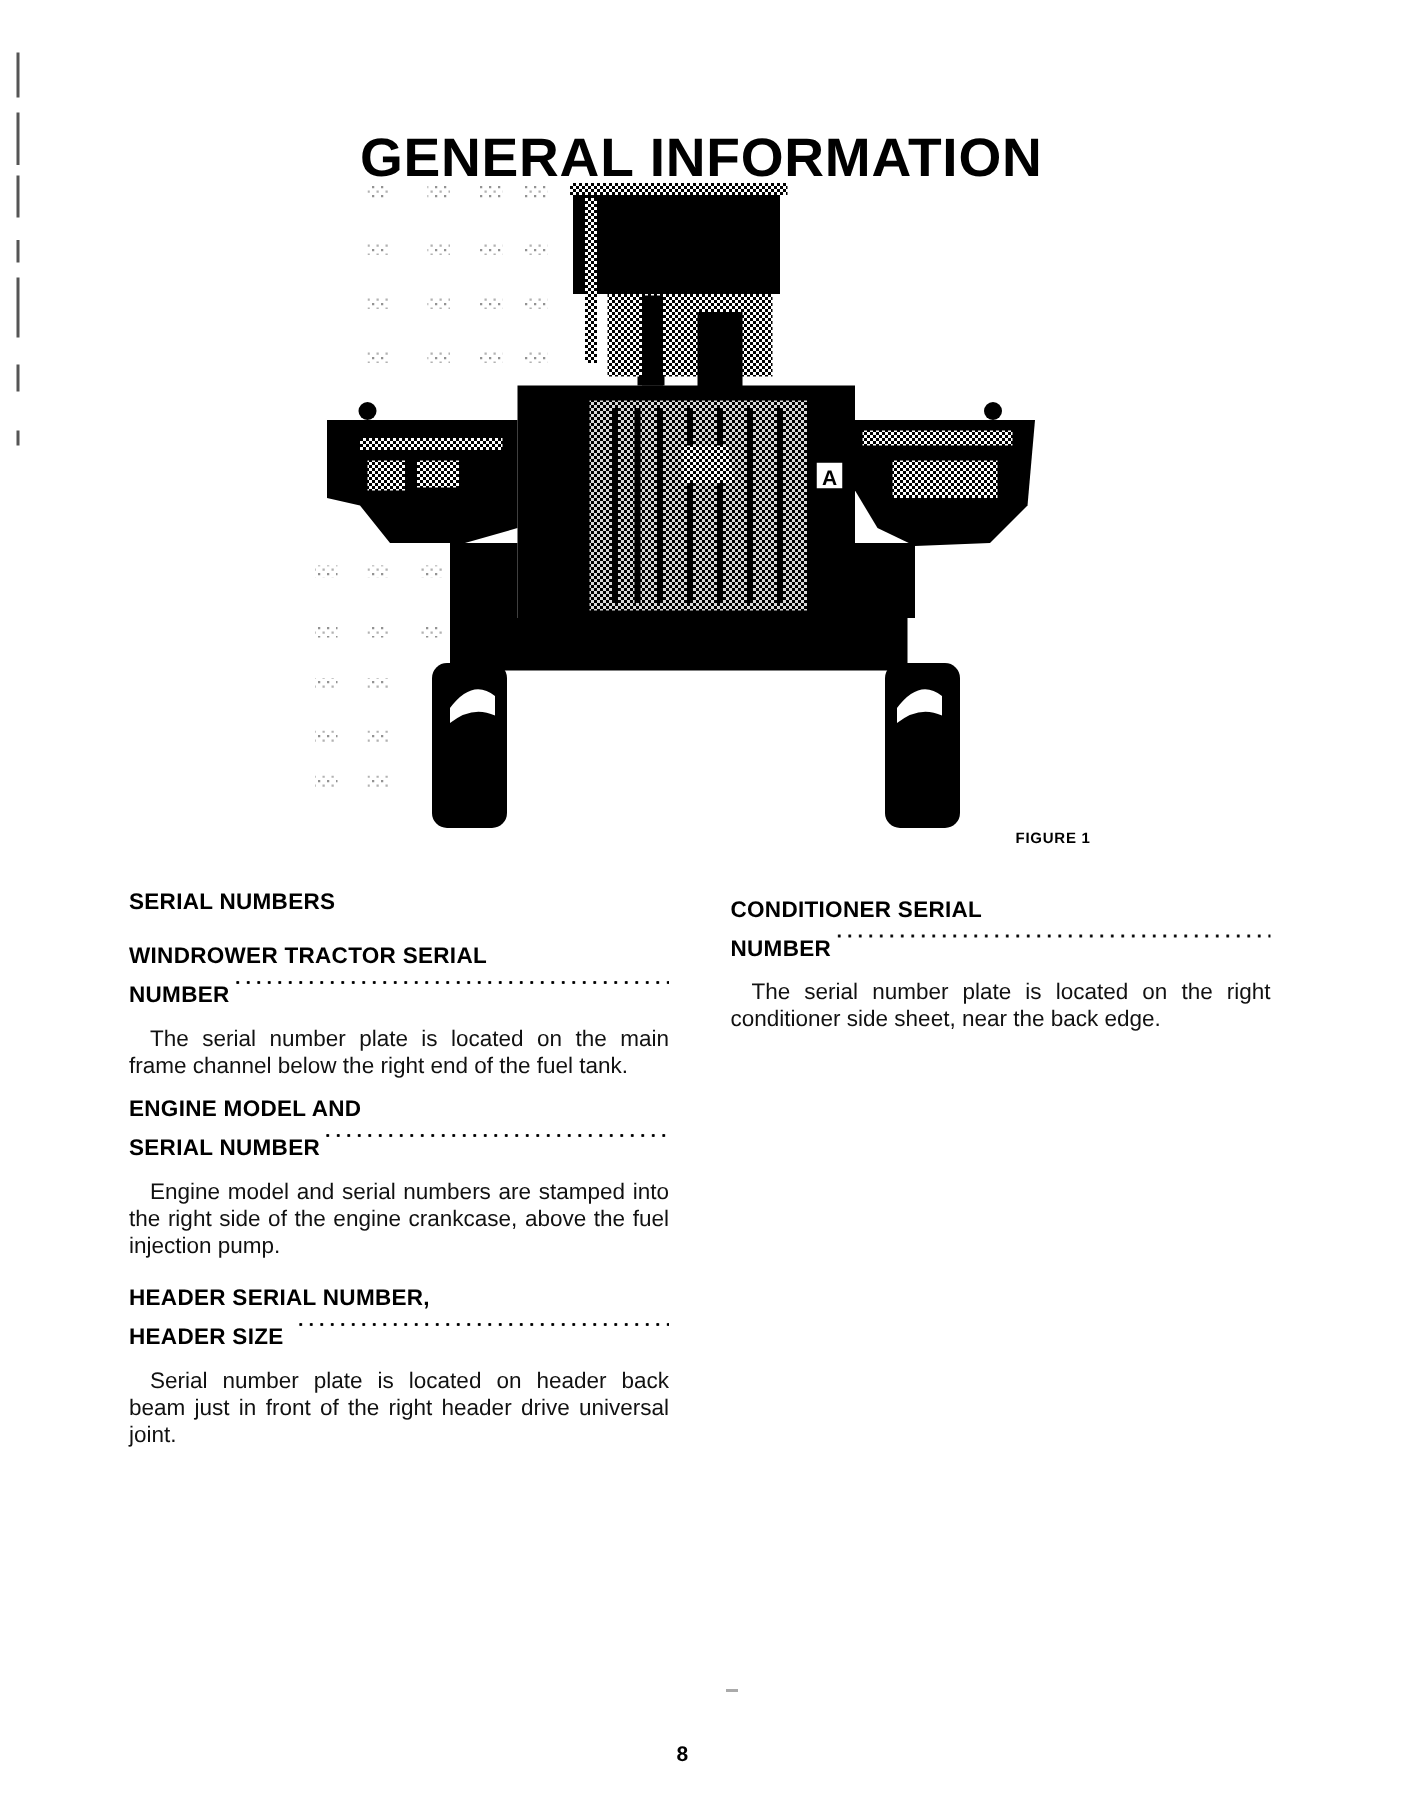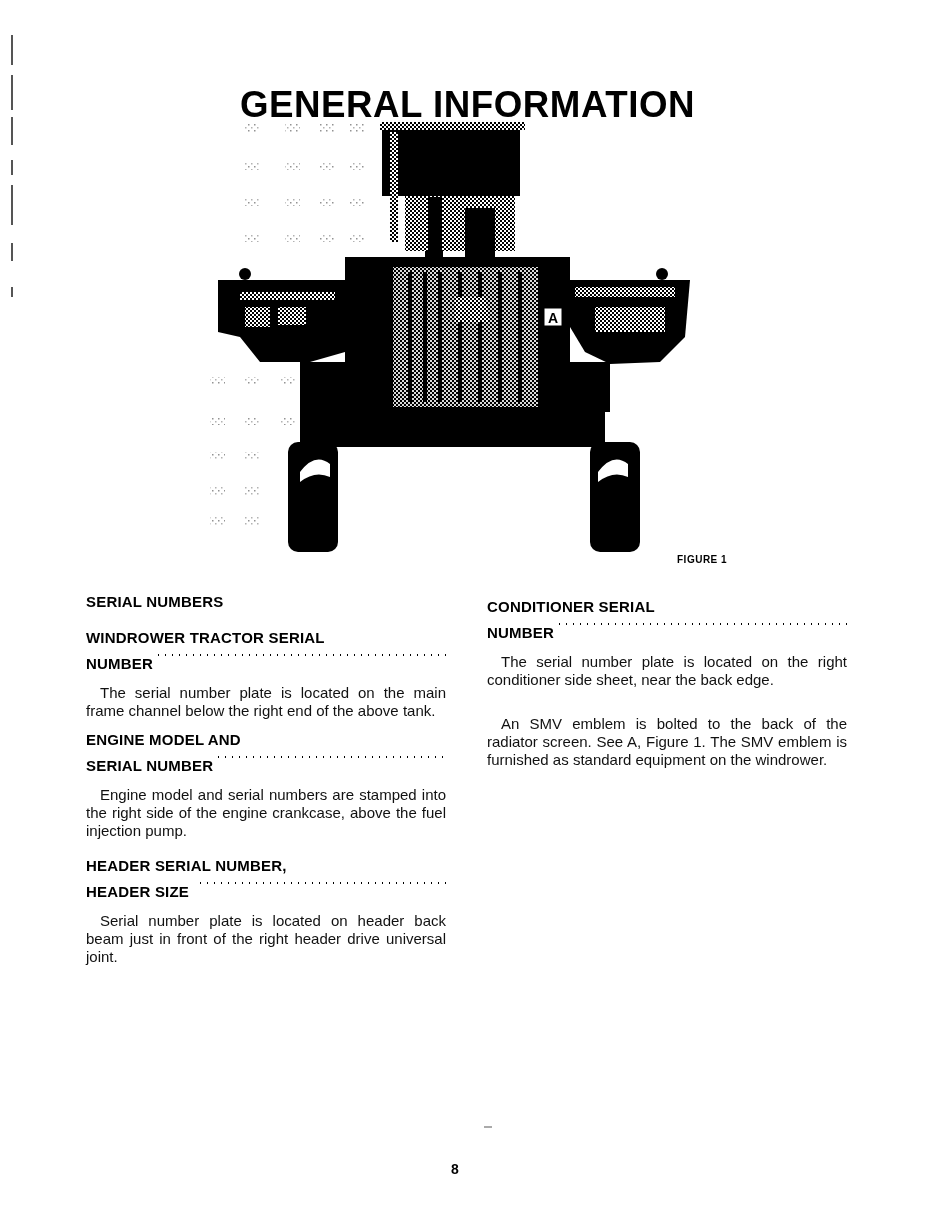--- a/index.html
+++ b/index.html
@@ -161,21 +161,21 @@
   <div class="spacer-s"></div>
   <div class="spacer-m"></div>
 
   <div class="h">WINDROWER TRACTOR SERIAL</div>
   <div class="spacer-s"></div>
   <div class="h h-line">
     <span class="lbl">NUMBER</span>
     <span class="dots"></span>
   </div>
   <div class="spacer-m"></div>
-  <p class="p">The serial number plate is located on the main frame channel below the right end of the above tank.</p>
+  <p class="p">The serial number plate is located on the main frame channel below the right end of the fuel tank.</p>
   <div class="spacer-m"></div>
 
   <div class="h">ENGINE MODEL AND</div>
   <div class="spacer-s"></div>
   <div class="h h-line">
     <span class="lbl">SERIAL NUMBER</span>
     <span class="dots"></span>
   </div>
   <div class="spacer-m"></div>
   <p class="p">Engine model and serial numbers are stamped into the right side of the engine crankcase, above the fuel injection pump.</p>
@@ -198,17 +198,16 @@
   <div class="h h-line">
     <span class="lbl">NUMBER</span>
     <span class="dots"></span>
   </div>
   <div class="spacer-m"></div>
   <p class="p">The serial number plate is located on the right conditioner side sheet, near the back edge.</p>
   <div class="spacer-s"></div>
 
   <div class="spacer-m"></div>
   <div class="spacer-m"></div>
-  <p class="p">An SMV emblem is bolted to the back of the radiator screen. See A, Figure 1. The SMV emblem is furnished as standard equipment on the windrower.</p>
 </div>
 
 <div class="stray"></div>
 <div class="page-num">8</div>
 
 </body></html>

